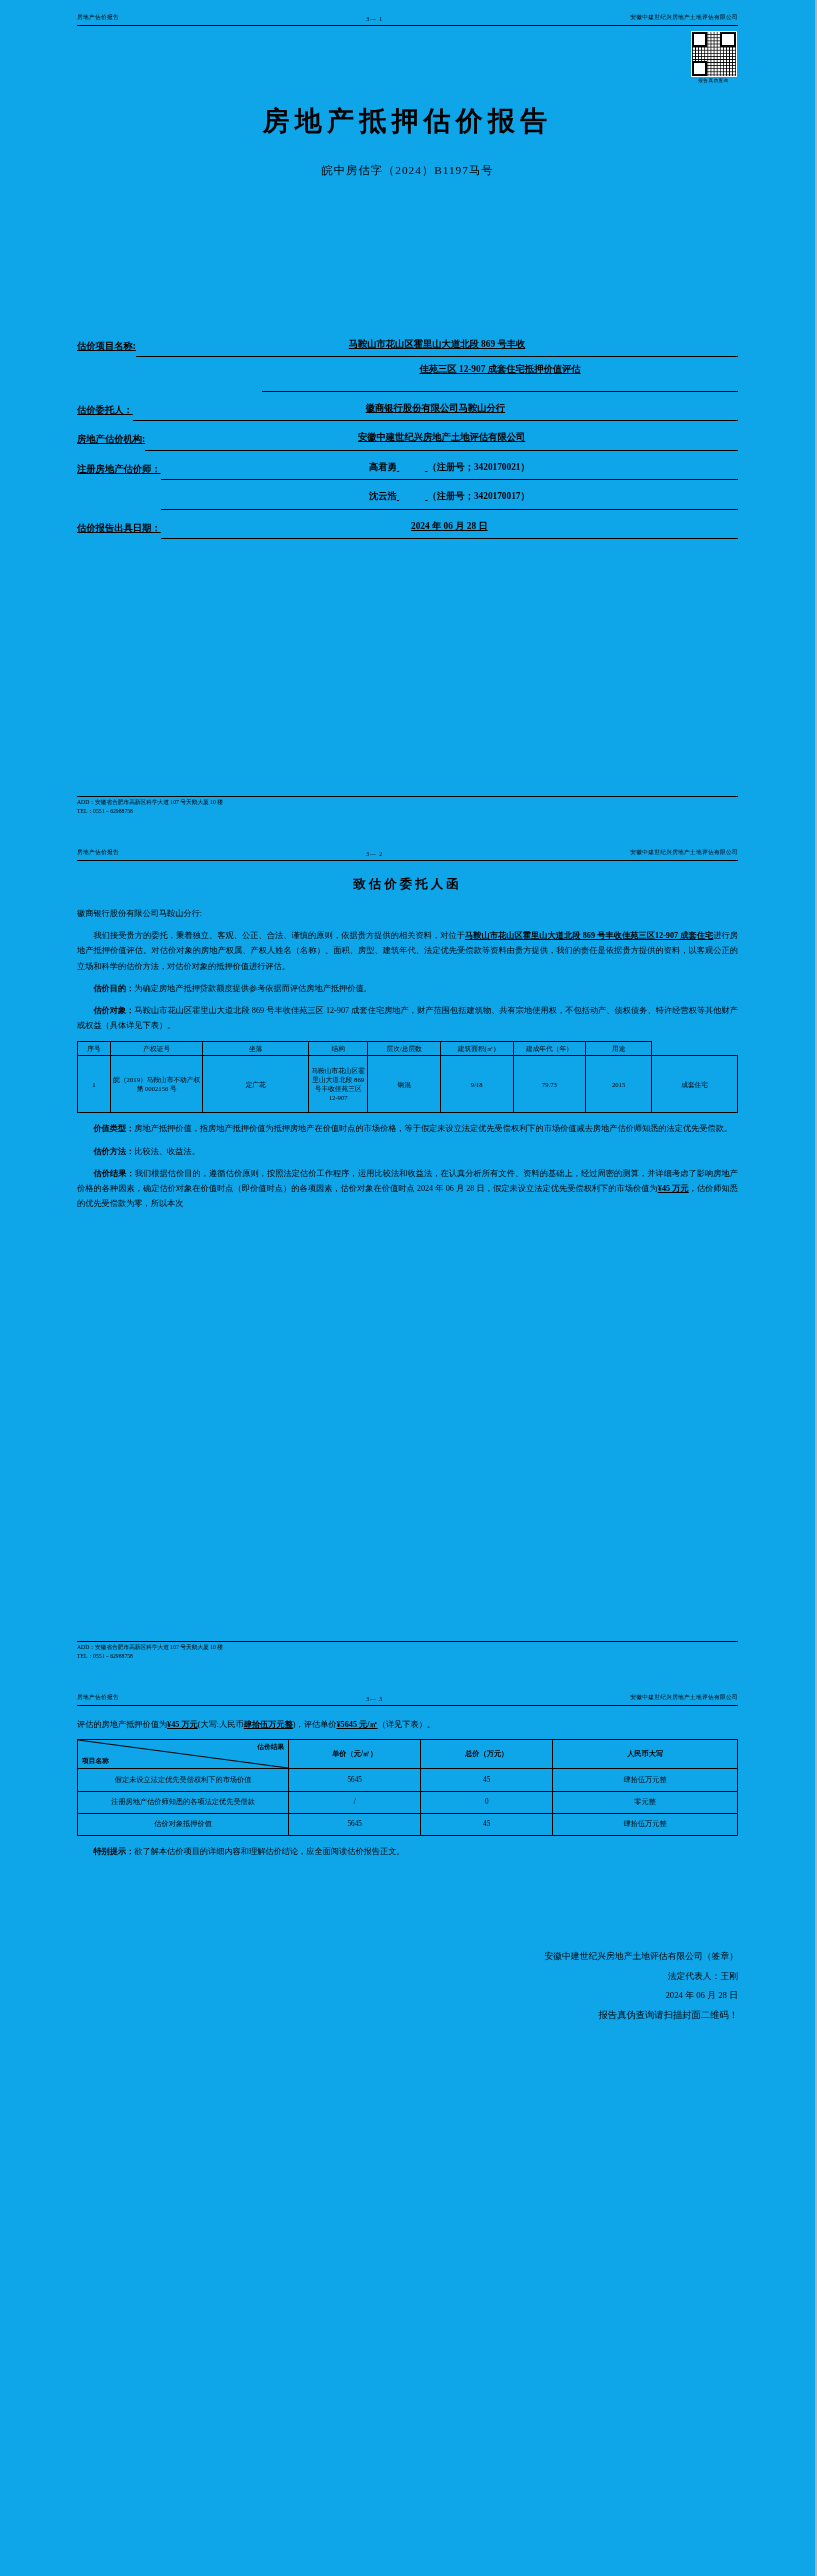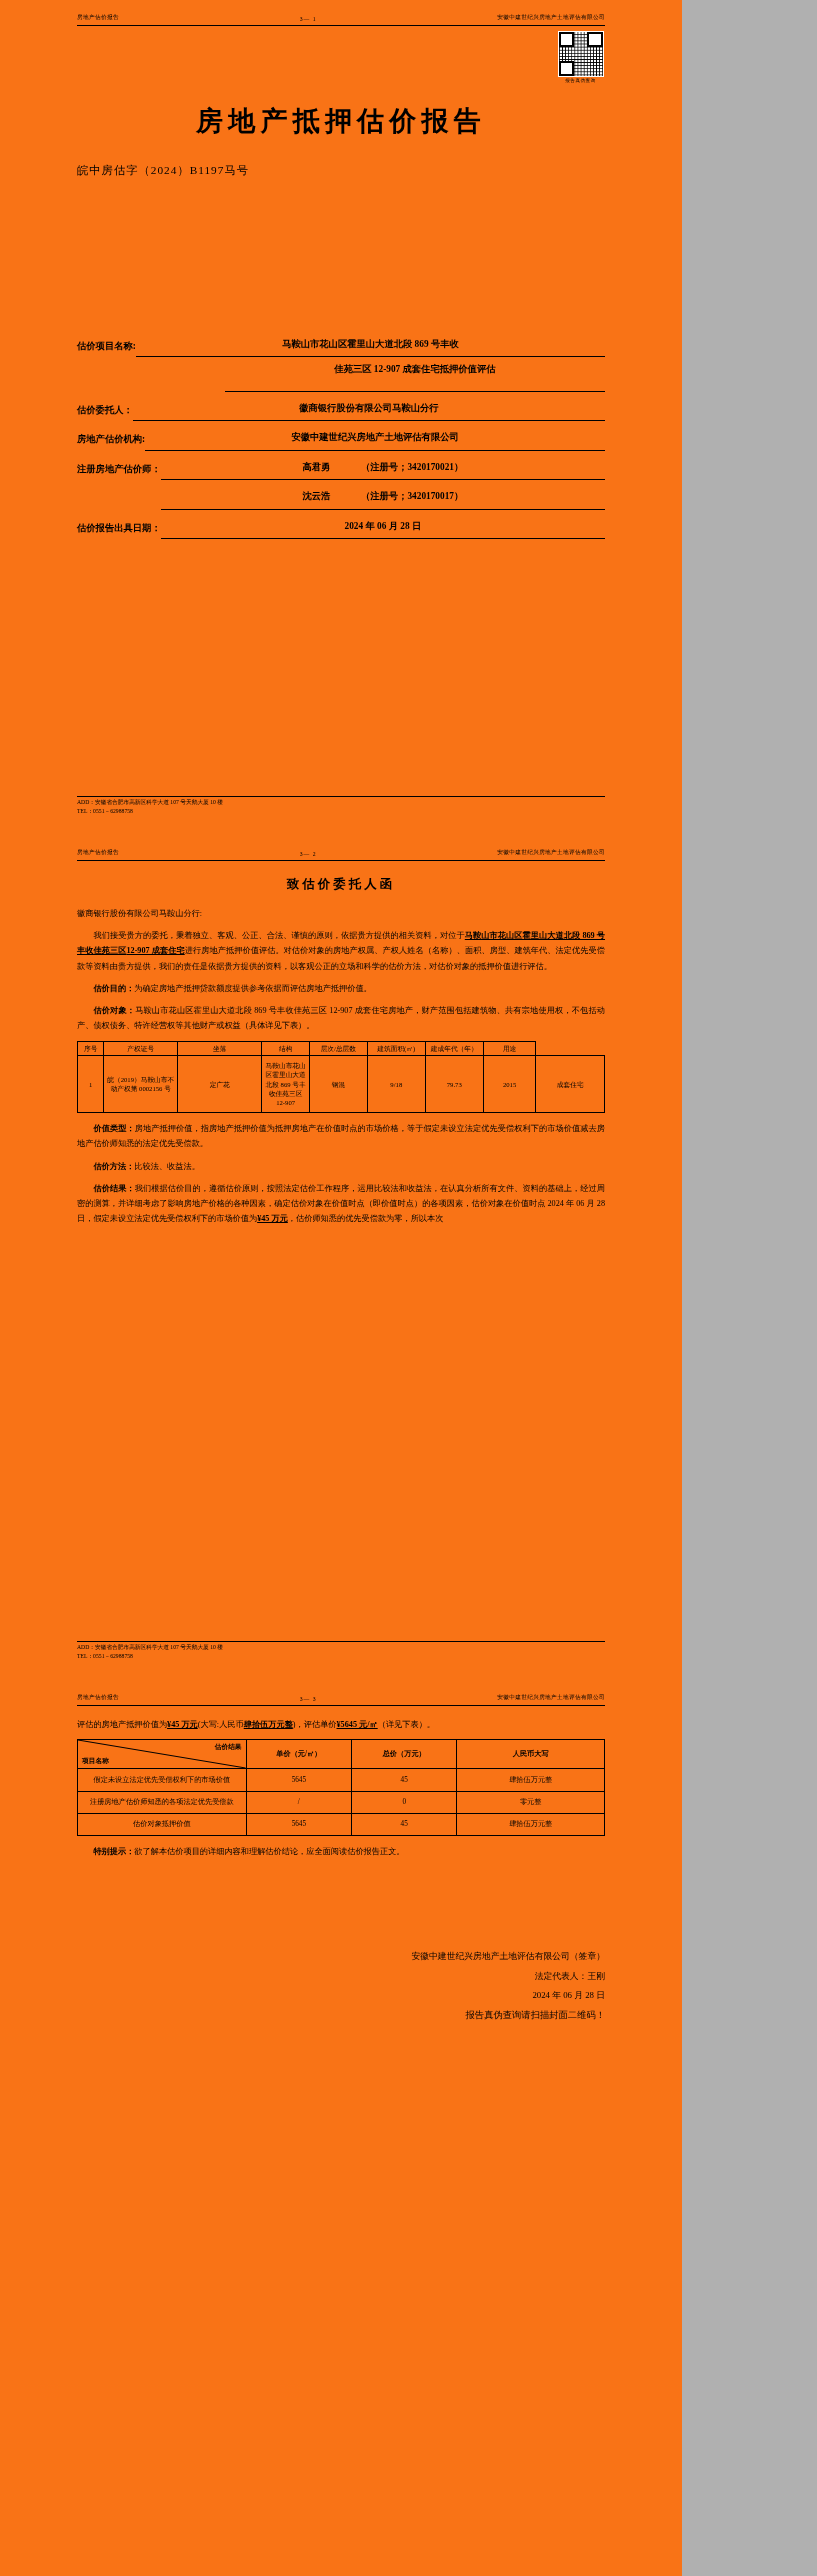--- a/index.html
+++ b/index.html
@@ -3,22 +3,22 @@
 <meta charset="utf-8">
 <style>
   html,body{margin:0;padding:0;}
   body{
     width:818px;
     background:#b0b0b0;
     font-family:"Liberation Serif","DejaVu Serif",serif;
     -webkit-font-smoothing:antialiased;
   }
   .page{
-    width:682px;
-    background:#f97316;
+    width:815px;
+    background:#0ea5e9;
     box-sizing:border-box;
     position:relative;
   }
   .inner{
     padding:0 77px;
     box-sizing:border-box;
   }
   
   .run-head{
     display:flex;
@@ -80,29 +80,30 @@
   .qr-cap{font-size:4.6px;margin-top:1px;letter-spacing:0.5px;}
   
   .cover-title{
     text-align:center;
     font-size:27px;
     font-weight:bold;
     letter-spacing:5.2px;
     margin-top:77px;
   }
   .cover-sub{
-    text-align:left;
+    text-align:center;
     font-size:11.3px;
     margin-top:24px;
     letter-spacing:1px;
   }
   .cover-fields{
     margin-top:155px;
     font-size:9.3px;
     line-height:2.4;
+    text-decoration:underline;
   }
   .fld{
     display:flex;
     align-items:flex-end;
     margin-bottom:5.2px;
   }
   .fld .lbl{
     white-space:nowrap;
     font-weight:bold;
     font-size:9.3px;

